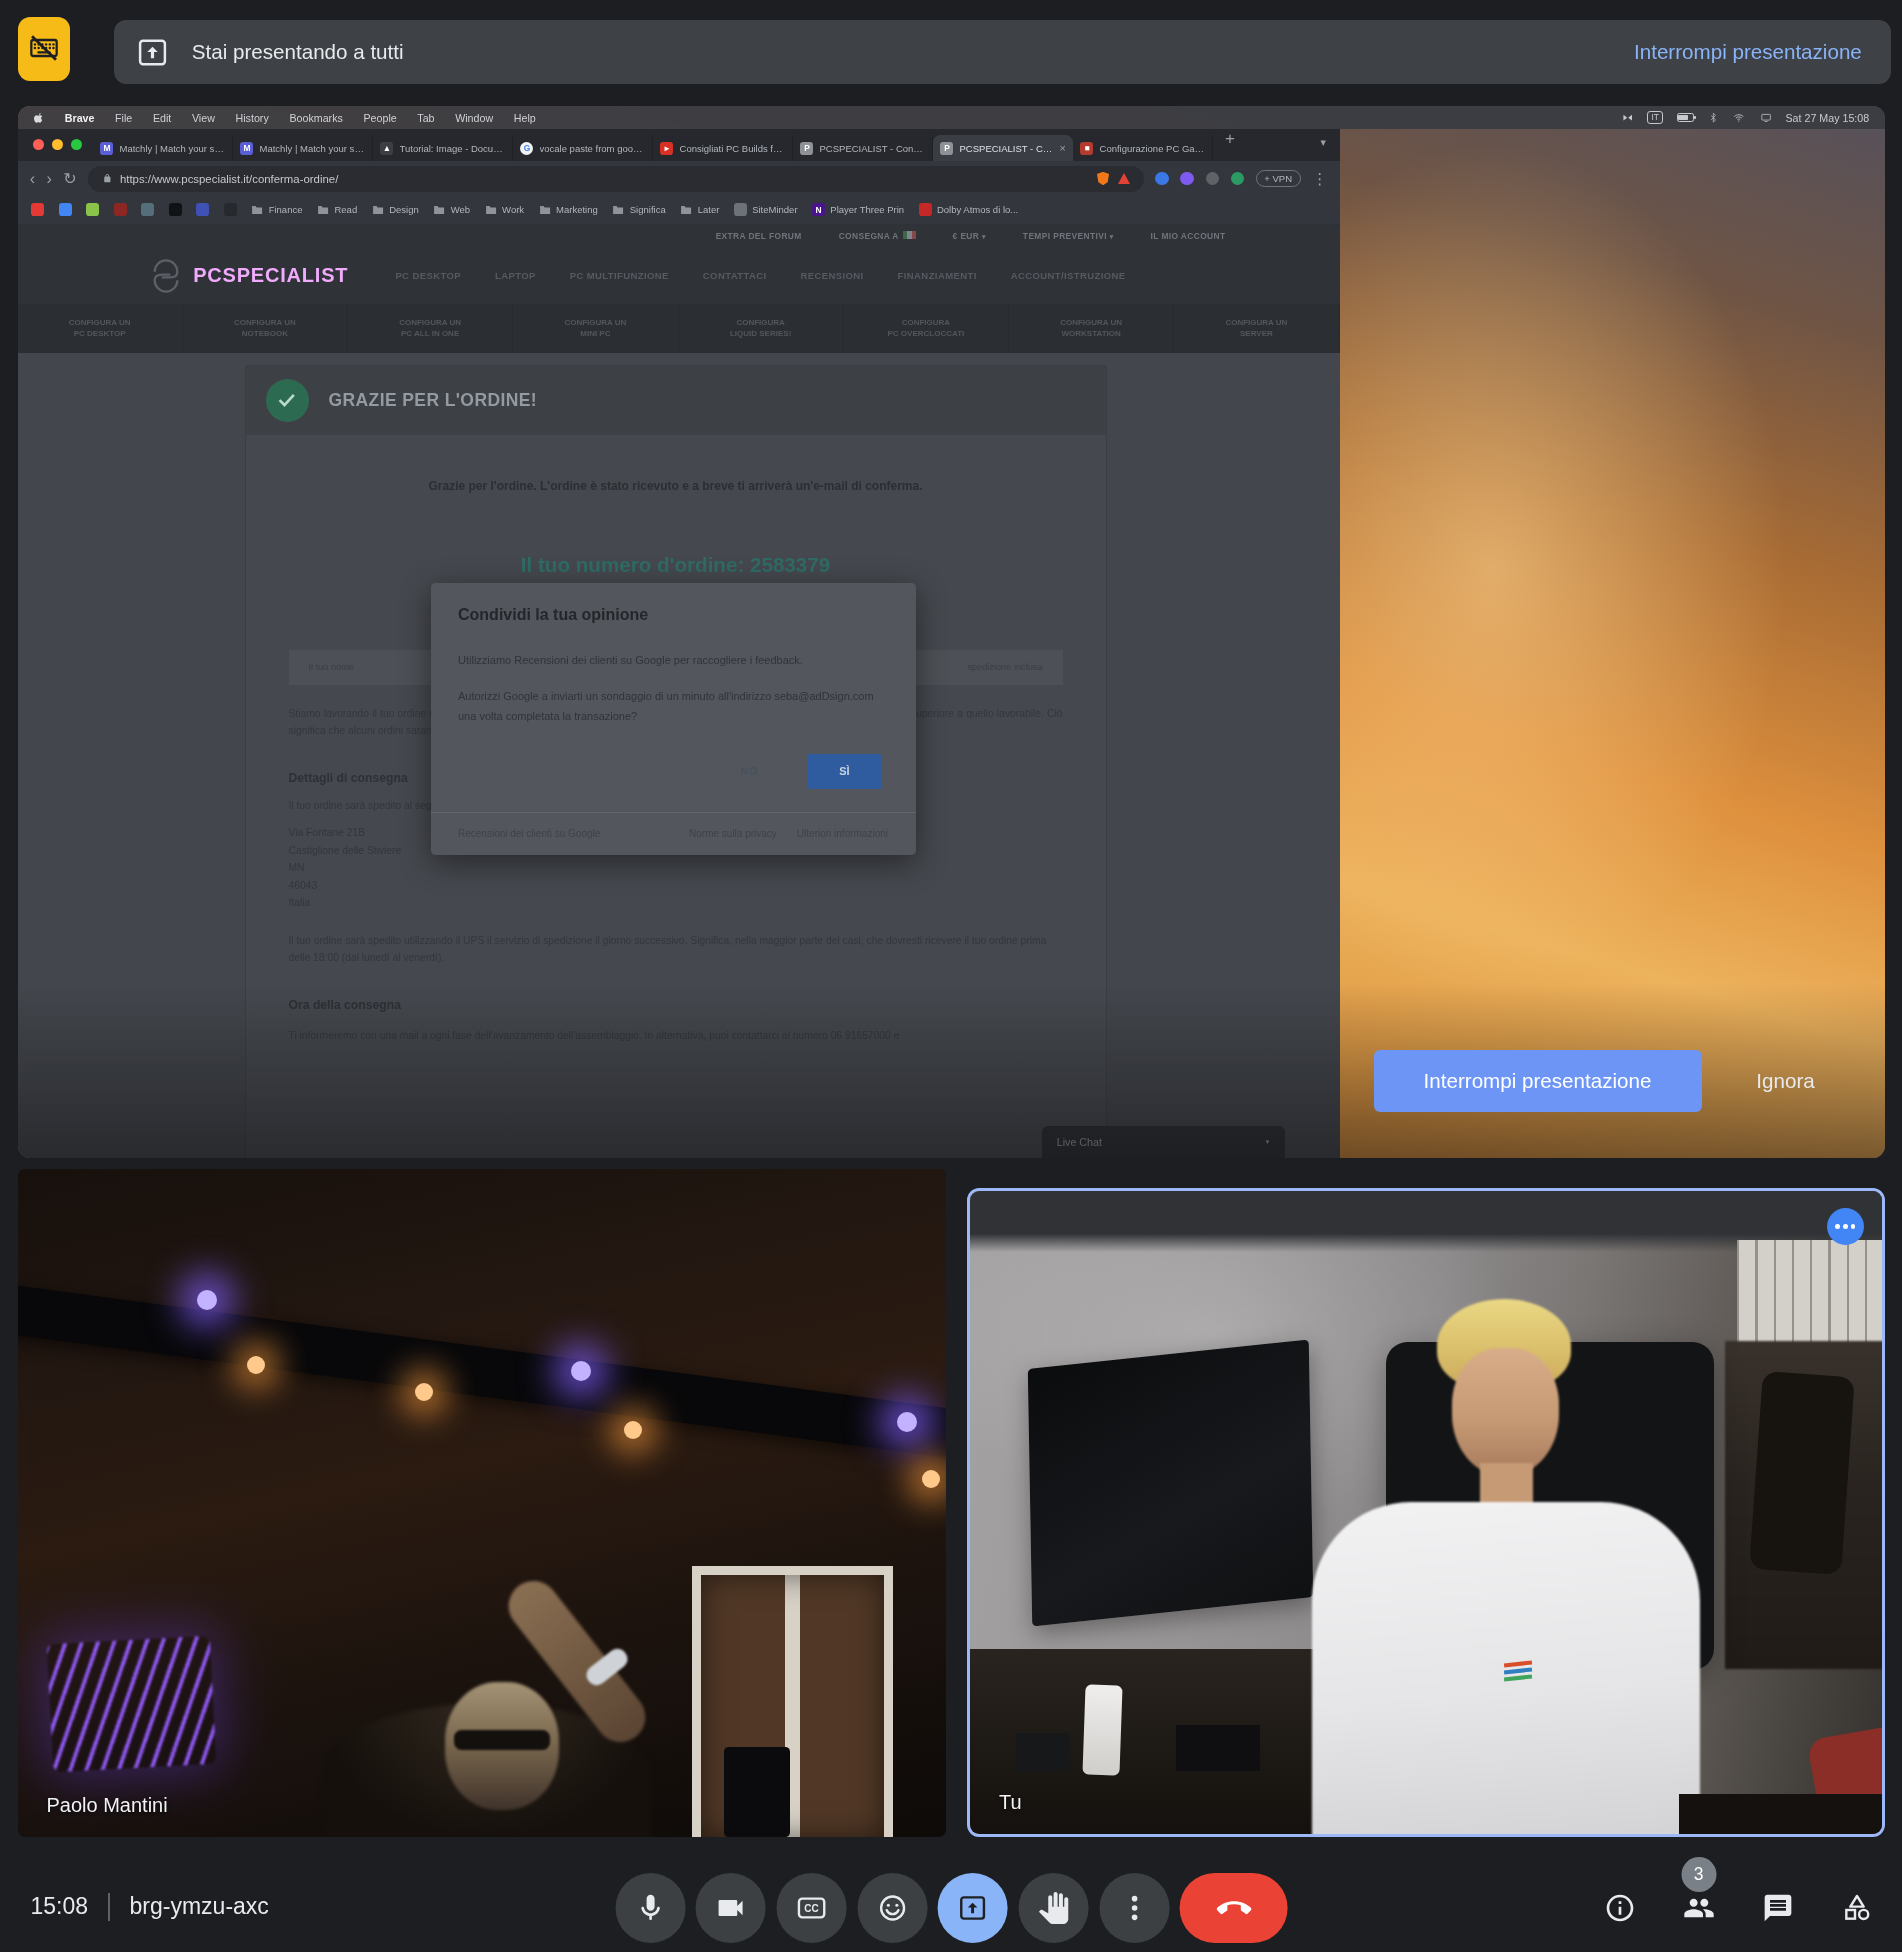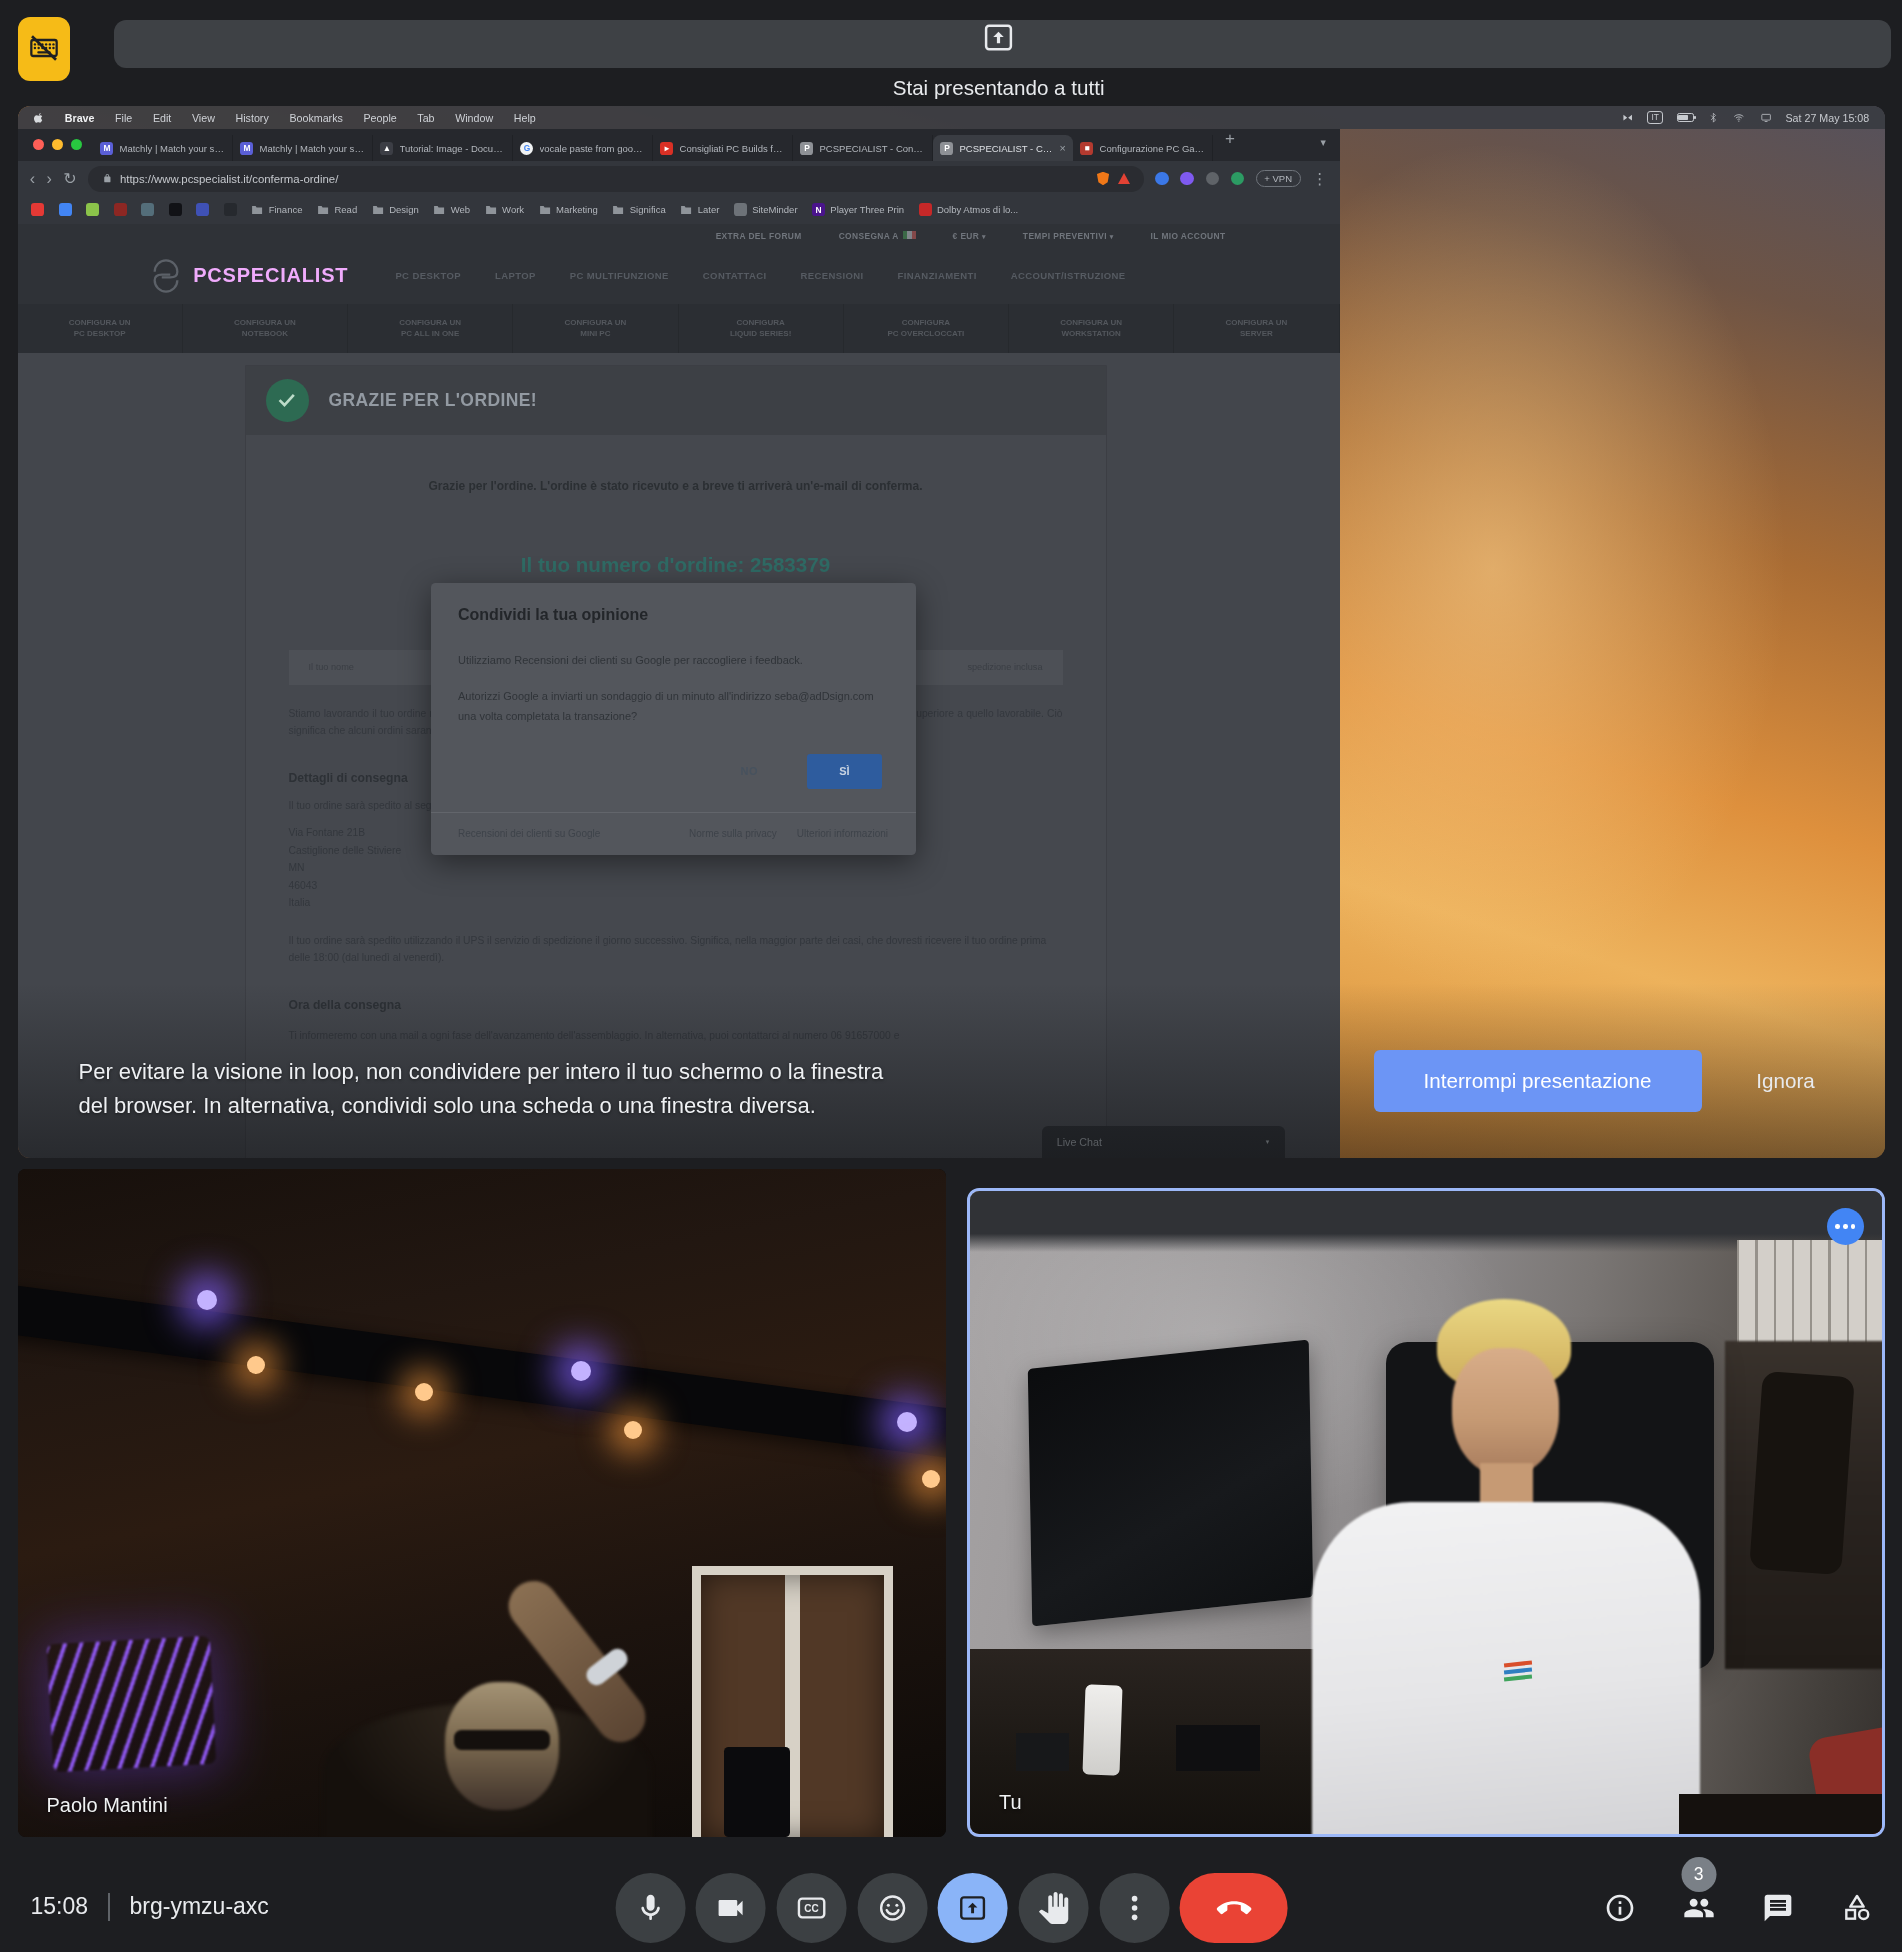--- a/index.html
+++ b/index.html
@@ -4,22 +4,22 @@
 <style>
   * { box-sizing: border-box; margin: 0; padding: 0; }
   html,body { background:#141518; }
   body { font-family: "Liberation Sans", sans-serif; }
   #app { position:relative; width:1903px; height:1953px; background:#1d1e21; overflow:hidden; }
 
   
   .yellow-badge { position:absolute; left:18.3px; top:17px; width:52px; height:64px; border-radius:12.2px;
     background:#f6bb17; display:flex; align-items:center; justify-content:center; }
   .yellow-badge svg { width:32px; height:32px; }
-  .presenting-bar { position:absolute; left:114px; top:20px; right:12.2px; height:48px; background:#3e4145;
-    border-radius:12.2px; display:flex; align-items:center; padding:0 29px 0 21.4px; gap:21.4px;flex-direction:column; }
+  .presenting-bar { position:absolute; left:114px; top:20px; right:12.2px; height:64px; background:#3e4145;
+    border-radius:12.2px; display:flex; align-items:center; padding:0 29px 0 21.4px; gap:21.4px; }
   .present-ic svg { width:35px; height:35px; display:block; }
   .presenting-text { color:#e8eaed; font-size:20.6px; }
   .stop-link { margin-left:auto; color:#8ab4f8; font-size:20.6px; cursor:pointer; text-decoration:none; }
 
   
   .share-panel { position:absolute; left:17.5px; top:106px; width:1867px; height:1052px; border-radius:12.2px;
     overflow:hidden;
     background:
       radial-gradient(ellipse 473px 687px at 79% 44%, rgba(255,214,146,.55), transparent 62%),
       linear-gradient(197deg,#55515c 0%, #6e5445 14%, #a96c34 30%, #de903d 46%, #edb25c 58%, #df9943 69%, #c57a2f 80%, #995923 92%, #7b461d 100%);
@@ -578,24 +578,20 @@
             <span class="gd-links">
               <span>Norme sulla privacy</span>
               <span>Ulteriori informazioni</span>
             </span>
           </div>
         </div>
       </div>
     </div>
 
     <div class="panel-fade"></div>
-    <div class="loop-warning">
-      <span>Per evitare la visione in loop, non condividere per intero il tuo schermo o la finestra</span><br>
-      <span>del browser. In alternativa, condividi solo una scheda o una finestra diversa.</span>
-    </div>
     <button class="stop-btn">Interrompi presentazione</button>
     <button class="ignore-btn">Ignora</button>
   </div>
 
   <div class="tile tile-left">
     <span class="lp-bg"></span>
     <span class="lp-beam"></span>
     <span class="pl pl1"></span>
     <span class="pl pl2"></span>
     <span class="pl pl3"></span>

